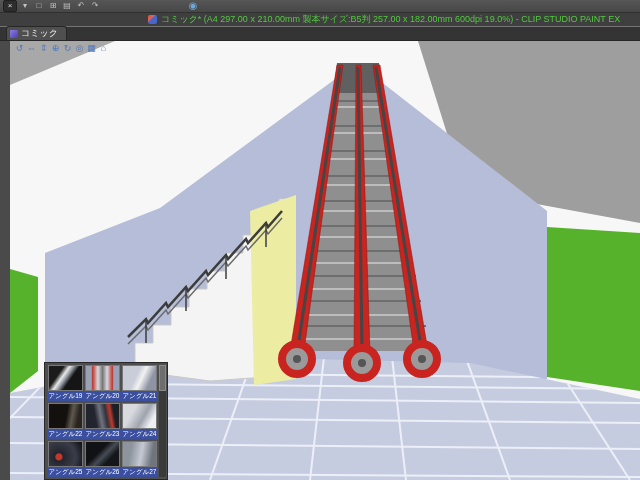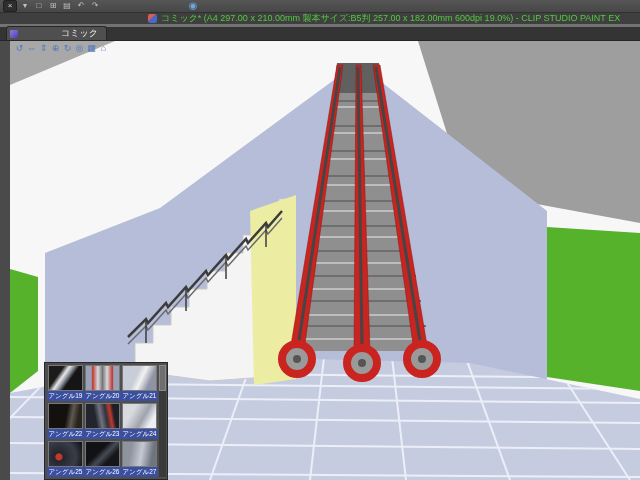--- a/index.html
+++ b/index.html
@@ -17,37 +17,37 @@
     display:flex;align-items:center;padding-left:3px;box-sizing:border-box;
   }
   .row1 .ic{
     width:12px;height:10px;margin-right:2px;font-size:8px;line-height:10px;
     color:#c2c2c2;text-align:center;cursor:default;
   }
   .row1 .ic.box{background:#2e2e2e;border:1px solid #202020;border-radius:2px;color:#d8d8d8;}
   .row1 .ic.sphere{color:#6fa8dc;font-size:10px;margin-left:84px;}
   .row2{
     position:absolute;left:0;top:13px;width:640px;height:14px;
-    background:#3f3f3f;border-bottom:3px solid #737373;
+    background:#3f3f3f;border-bottom:1px solid #737373;
     display:flex;align-items:center;box-sizing:border-box;
   }
   .appicon{
     width:9px;height:9px;margin-left:148px;margin-right:4px;border-radius:2px;
     background:linear-gradient(135deg,#e05a4e 0 40%,#4a66c8 40% 100%);
   }
   .doc-title{font-size:9px;color:#52c93f;white-space:nowrap;}
   .row3{
     position:absolute;left:0;top:27px;width:640px;height:14px;
     background:#343434;border-bottom:1px solid #262626;
     display:flex;align-items:flex-end;box-sizing:border-box;
   }
   .tab{
     margin-left:6px;height:13px;display:flex;align-items:center;
     background:#4f4f4f;border:1px solid #272727;border-bottom:none;
-    border-radius:3px 3px 0 0;padding:0 8px 0 3px;gap:40px;
+    border-radius:3px 3px 0 0;padding:0 8px 0 3px;
   }
   .tabicon{width:8px;height:8px;margin-right:3px;border-radius:1px;
     background:linear-gradient(135deg,#8d7ee4,#4a3fb0);}
   .tab .lbl{font-size:9px;color:#e8e8e8;white-space:nowrap;}
   
   .canvas{
     position:absolute;left:10px;top:41px;width:630px;height:439px;
     background:#f7f7f7;
   }
   .canvas svg{display:block;}

